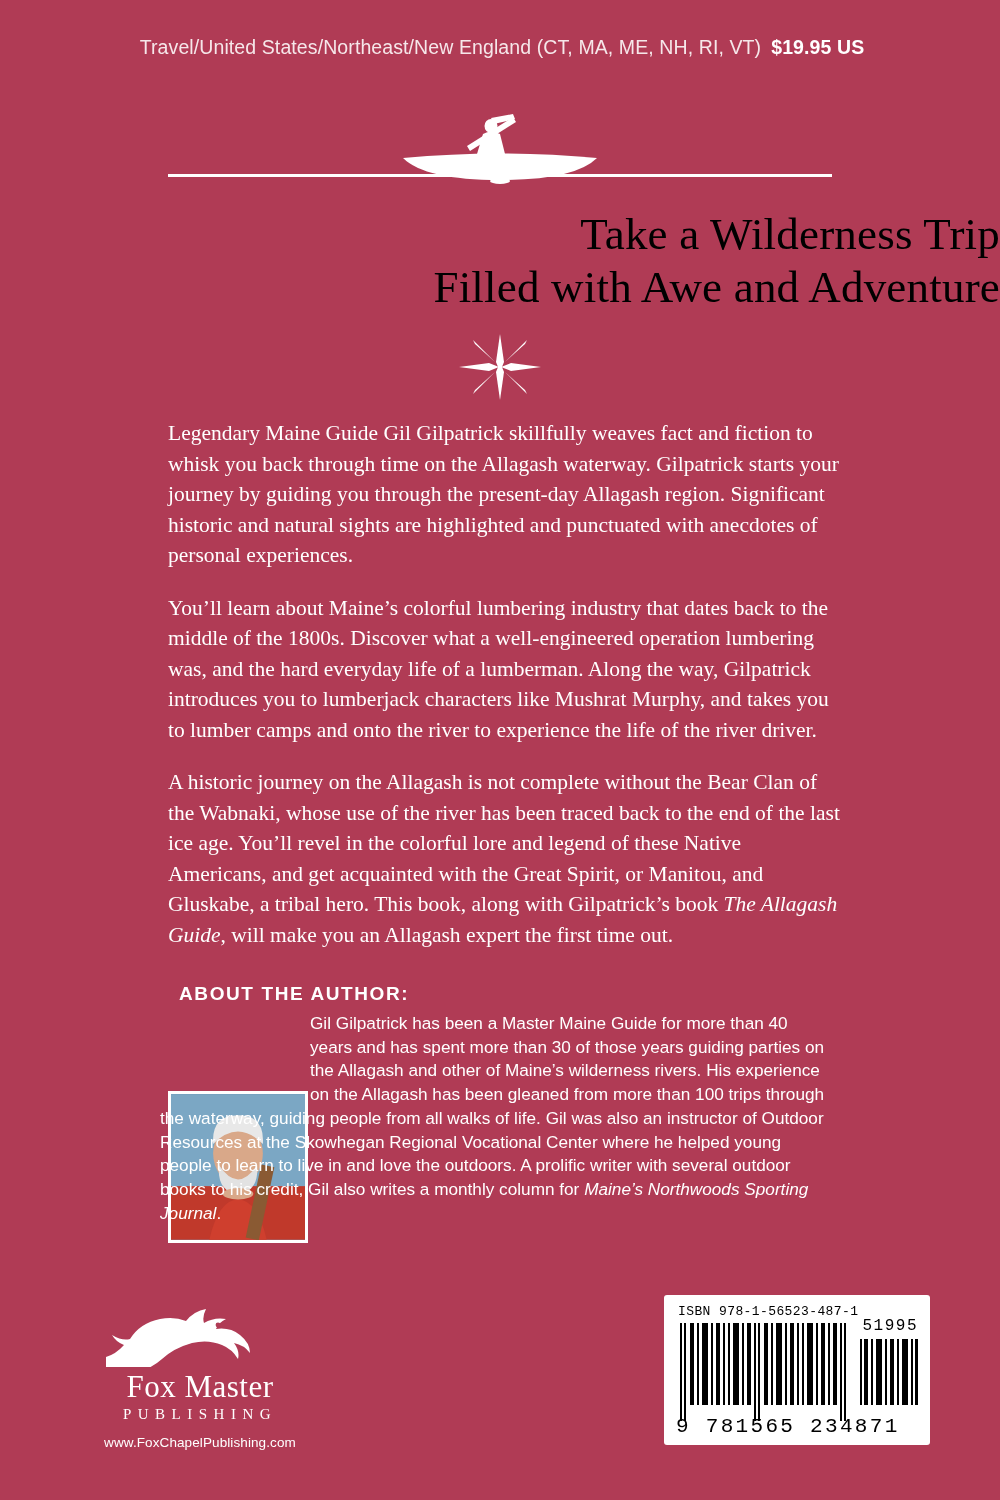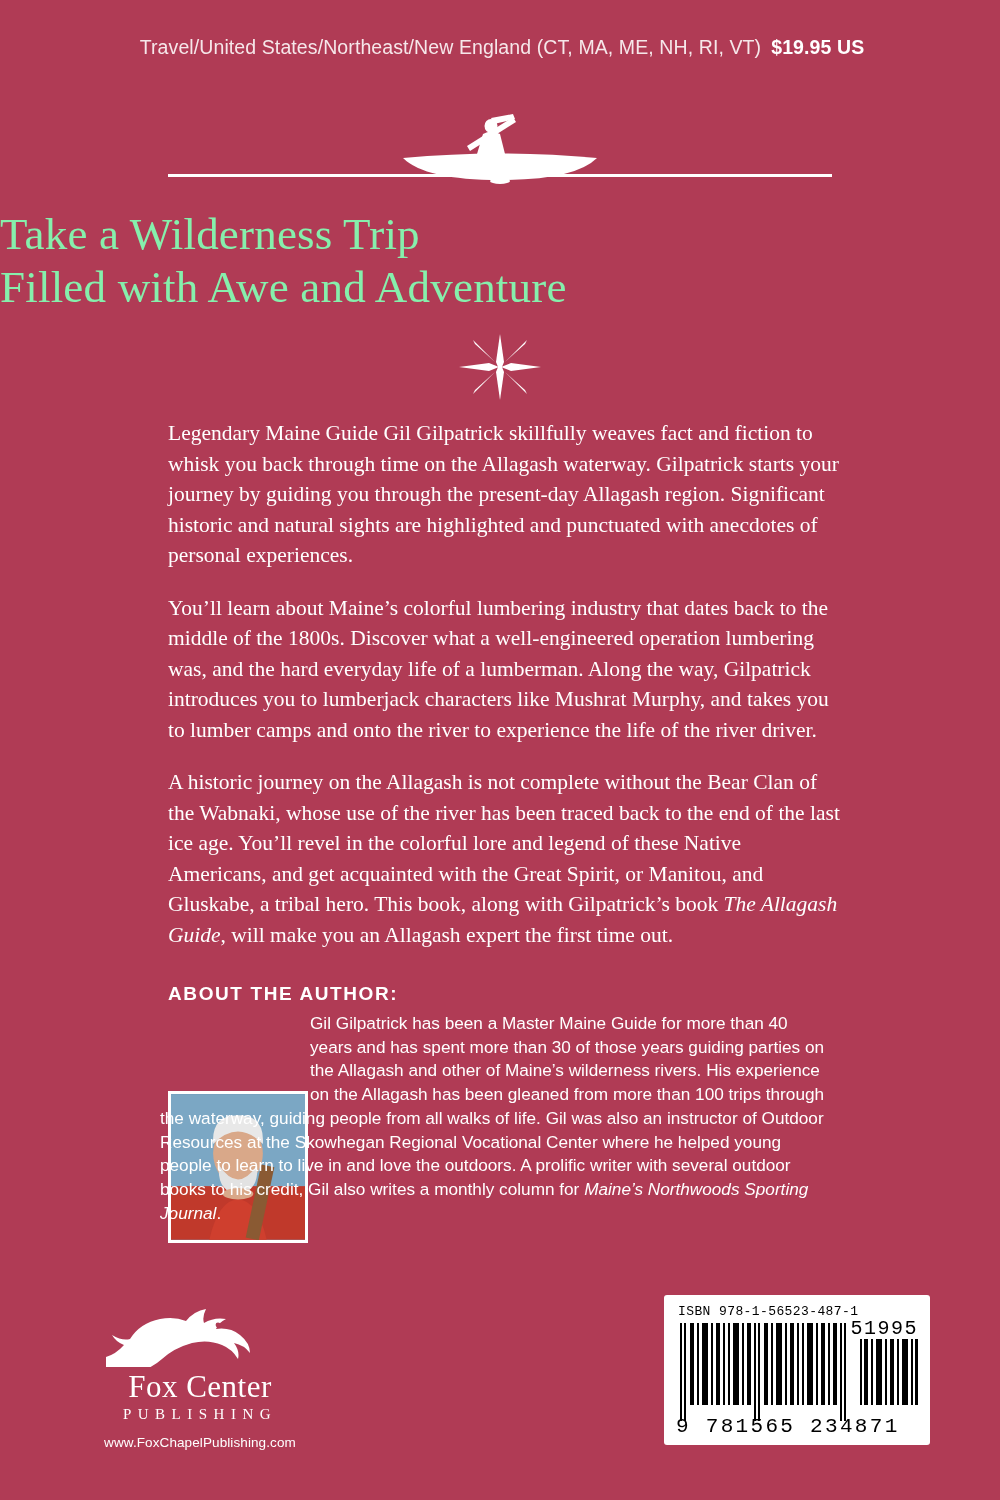--- a/index.html
+++ b/index.html
@@ -61,22 +61,22 @@
     width: 210px;
     height: 72px;
   }
 
   
   .headline {
     position: absolute;
     top: 208px;
     left: 0;
     width: 100%;
-    text-align: left;
-    color: #86efac;
+    text-align: right;
+    color: #000000;
     font-family: "Liberation Serif", serif;
     font-size: 45px;
     line-height: 1.18;
     font-weight: 400;
     letter-spacing: 0.2px;
   }
 
   
   .ornament {
     position: absolute;
@@ -99,21 +99,21 @@
     line-height: 1.42;
   }
   .body-copy p { margin: 0 0 22px 0; font-family: Liberation Serif, serif; }
   .body-copy p:last-child { margin-bottom: 0; }
   .body-copy em { font-style: italic; }
 
   
   .about-head {
     position: absolute;
     top: 983px;
-    left: 168px;
+    left: 179px;
     color: #ffffff;
     font-size: 19px;
     font-weight: 700;
     letter-spacing: 1.6px;
   }
   .about-body {
     position: absolute;
     top: 1012px;
     left: 160px;
     width: 670px;
@@ -194,21 +194,21 @@
     font-family: "Liberation Mono", monospace;
     font-size: 13px;
     color: #000;
     letter-spacing: 0.4px;
   }
   .ean5-digits {
     position: absolute;
     right: 12px;
     top: 22px;
     font-family: "Liberation Mono", monospace;
-    font-size: 20px;
+    font-size: 16px;
     color: #000;
     letter-spacing: 1.5px;
   }
   .bars-main {
     position: absolute;
     left: 14px;
     top: 28px;
     width: 170px;
     height: 98px;
   }
@@ -293,21 +293,21 @@
   <div class="about-body">
     <span class="photo-float"></span><span>Gil Gilpatrick has been a Master Maine Guide for more than 40 years and has spent more than 30 of those years guiding parties on the Allagash and other of Maine’s wilderness rivers. His experience on the Allagash has been gleaned from more than 100 trips through the waterway, guiding people from all walks of life. Gil was also an instructor of Outdoor Resources at the Skowhegan Regional Vocational Center where he helped young people to learn to live in and love the outdoors. A prolific writer with several outdoor books to his credit, Gil also writes a monthly column for </span><em>Maine’s Northwoods Sporting Journal</em><span>.</span>
   </div>
 
   <div class="publisher">
     <svg class="fox" viewBox="0 0 200 62">
       <path d="M6 52 q10 -3 18 -12 q-8 -3 -12 -10 q10 6 18 4 q10 -16 30 -20 q14 -3 26 2 q8 -10 20 -12 q-4 8 -2 14 q10 -6 22 -4 q-8 4 -10 10 q14 -2 24 6 q10 8 10 18 q-6 -8 -16 -10 q6 8 4 16 q-6 -10 -16 -14 q-14 -6 -30 -2 q-18 5 -30 16 q-10 9 -22 12 q-16 4 -34 -4 z" fill="#ffffff"></path>
       <circle cx="118" cy="20" r="2.4" fill="#b03b55"></circle>
       <path d="M26 50 q-6 8 -16 9 q8 -6 10 -12 z" fill="#ffffff"></path>
     </svg>
-    <div class="pub-name">Fox Center</div>
+    <div class="pub-name">Fox Master</div>
     <div class="pub-sub">PUBLISHING</div>
     <div class="pub-url">www.FoxChapelPublishing.com</div>
   </div>
 
   <div class="barcode-box">
     <div class="isbn-text">ISBN 978-1-56523-487-1</div>
     <div class="ean5-digits">51995</div>
 
     <svg class="bars-main" viewBox="0 0 170 98" preserveAspectRatio="none">
       <g fill="#000000">

